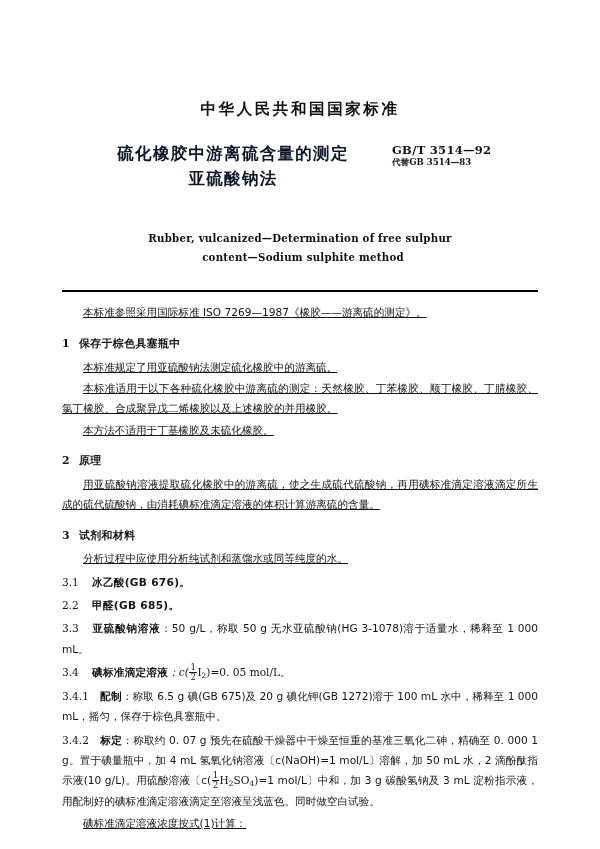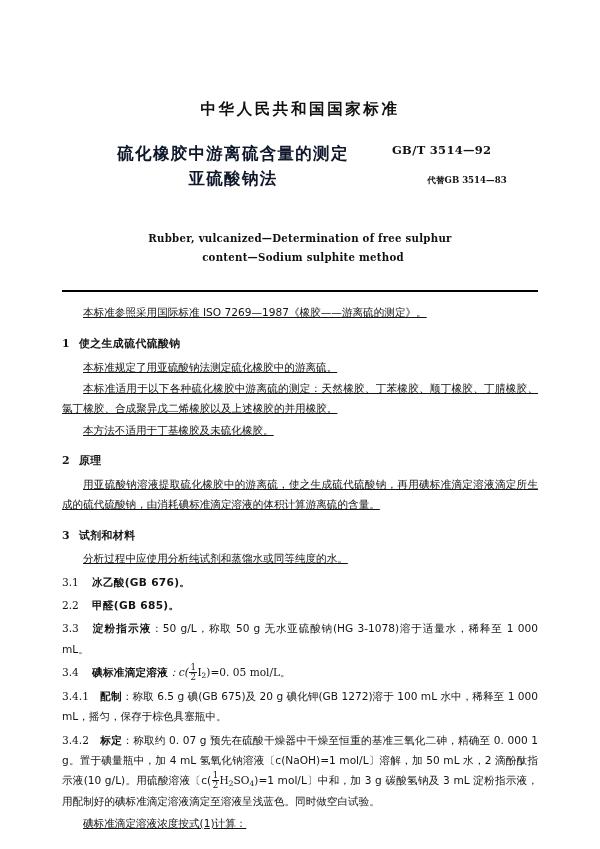--- a/index.html
+++ b/index.html
@@ -66,26 +66,24 @@
   }
   .std-no {
     font-family: "DejaVu Serif", "Liberation Serif", serif;
     font-size: 11.5px;
     font-weight: bold;
     letter-spacing: 0.3px;
     color: #111;
     white-space: nowrap;
   }
   .std-replaces {
-    margin-top: 18px;
     font-size: 8.6px;
     font-weight: bold;
     color: #111;
     white-space: nowrap;
-    text-align: center;
   }
   .std-replaces .serifpart {
     font-family: "DejaVu Serif", "Liberation Serif", serif;
     font-weight: bold;
     font-size: 8.6px;
   }
 
   .en-title {
     margin-top: 26px;
     text-align: center;
@@ -222,36 +220,36 @@
         <div class="l2">content—Sodium sulphite method</div>
       </div>
     </div>
 
     <hr class="rule-top">
 
     <div class="body">
 
       <p class="indent para">本标准参照采用国际标准 ISO 7269—1987《橡胶——游离硫的测定》。</p>
 
-      <div class="sec-head"><span class="num">1</span><span>使之生成硫代硫酸钠</span></div>
+      <div class="sec-head"><span class="num">1</span><span>保存于棕色具塞瓶中</span></div>
       <p class="indent para">本标准规定了用亚硫酸钠法测定硫化橡胶中的游离硫。</p>
       <p class="indent para">本标准适用于以下各种硫化橡胶中游离硫的测定：天然橡胶、丁苯橡胶、顺丁橡胶、丁腈橡胶、氯丁橡胶、合成聚异戊二烯橡胶以及上述橡胶的并用橡胶。</p>
       <p class="indent para">本方法不适用于丁基橡胶及未硫化橡胶。</p>
 
       <div class="sec-head"><span class="num">2</span><span>原理</span></div>
       <p class="indent para">用亚硫酸钠溶液提取硫化橡胶中的游离硫，使之生成硫代硫酸钠，再用碘标准滴定溶液滴定所生成的硫代硫酸钠，由消耗碘标准滴定溶液的体积计算游离硫的含量。</p>
 
       <div class="sec-head"><span class="num">3</span><span>试剂和材料</span></div>
       <p class="indent para">分析过程中应使用分析纯试剂和蒸馏水或同等纯度的水。</p>
 
       <p class="item"><span class="lbl w1">3.1</span><span class="nm">冰乙酸(GB 676)。</span></p>
 
       <p class="item"><span class="lbl w1">2.2</span><span class="nm">甲醛(GB 685)。</span></p>
 
-      <p class="item"><span class="lbl w1">3.3</span><span class="nm">淀粉指示液</span><span>：50 g/L，称取 50 g 无水亚硫酸钠(HG 3-1078)溶于适量水，稀释至 1 000 mL。</span></p>
+      <p class="item"><span class="lbl w1">3.3</span><span class="nm">亚硫酸钠溶液</span><span>：50 g/L，称取 50 g 无水亚硫酸钠(HG 3-1078)溶于适量水，稀释至 1 000 mL。</span></p>
 
       <p class="item"><span class="lbl w1">3.4</span><span class="nm">碘标准滴定溶液</span><span class="ital">：c(</span><span class="frac"><span class="num-t">1</span><span class="den-b">2</span></span><span class="lat">I</span><sub class="lat">2</sub><span class="lat">)=0. 05 mol/L。</span></p>
 
       <p class="item"><span class="lbl w2">3.4.1</span><span class="nm">配制</span><span>：称取 6.5 g 碘(GB 675)及 20 g 碘化钾(GB 1272)溶于 100 mL 水中，稀释至 1 000 mL，摇匀，保存于棕色具塞瓶中。</span></p>
 
       <p class="item"><span class="lbl w2">3.4.2</span><span class="nm">标定</span><span>：称取约 0. 07 g 预先在硫酸干燥器中干燥至恒重的基准三氧化二砷，精确至 0. 000 1 g。置于碘量瓶中，加 4 mL 氢氧化钠溶液〔c(NaOH)=1 mol/L〕溶解，加 50 mL 水，2 滴酚酞指示液(10 g/L)。用硫酸溶液〔c(</span><span class="frac"><span class="num-t">1</span><span class="den-b">2</span></span><span class="lat">H</span><sub class="lat">2</sub><span class="lat">SO</span><sub class="lat">4</sub><span>)=1 mol/L〕中和，加 3 g 碳酸氢钠及 3 mL 淀粉指示液，用配制好的碘标准滴定溶液滴定至溶液呈浅蓝色。同时做空白试验。</span></p>
 
       <p class="indent para">碘标准滴定溶液浓度按式(1)计算：</p>
 
       <div class="eq-wrap">

